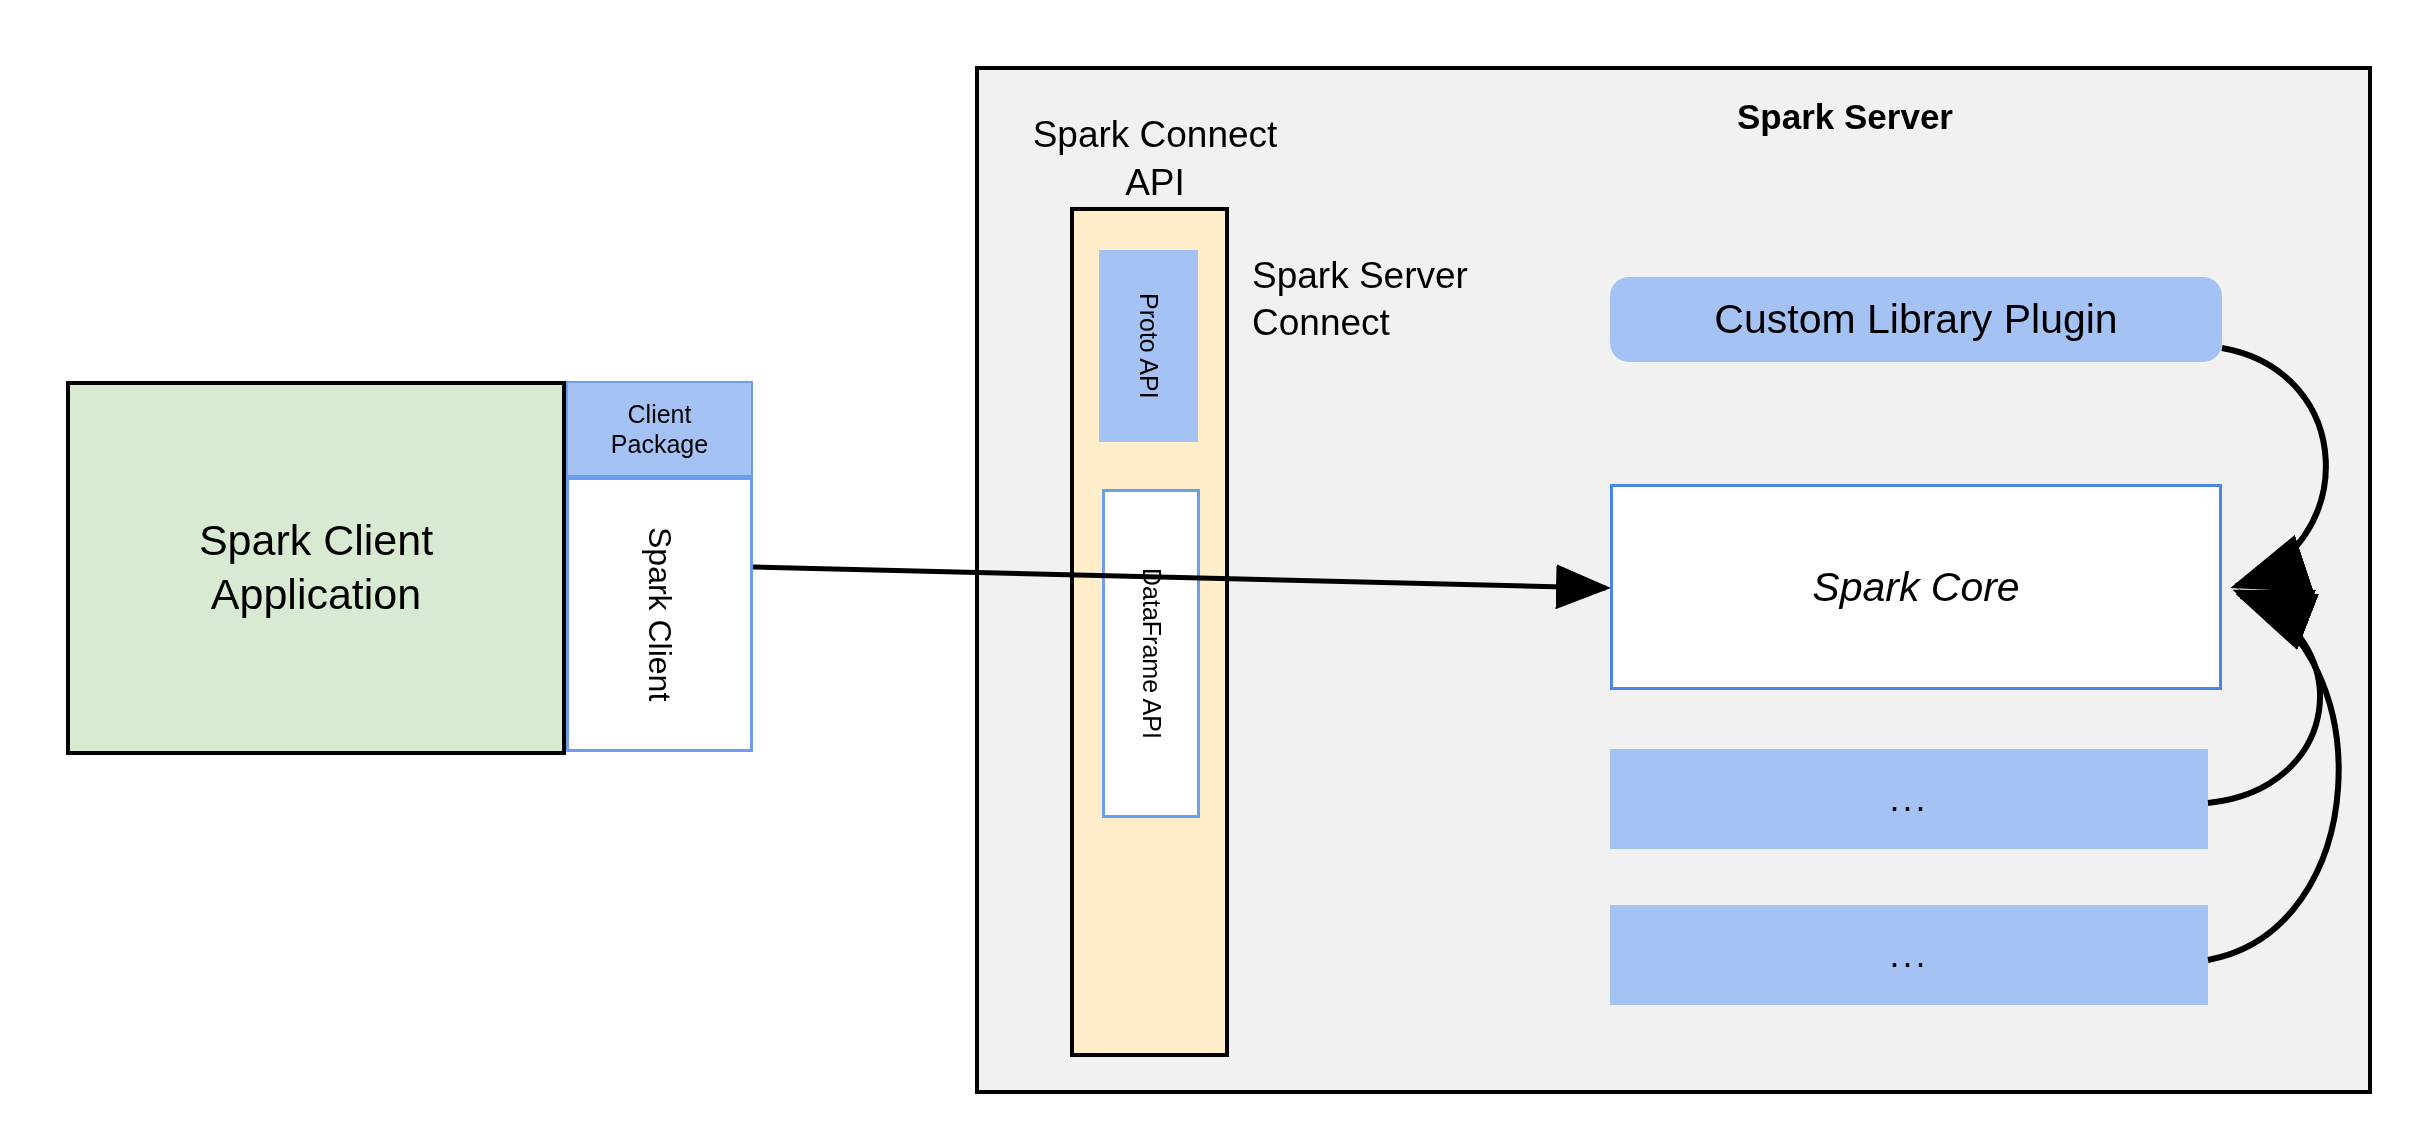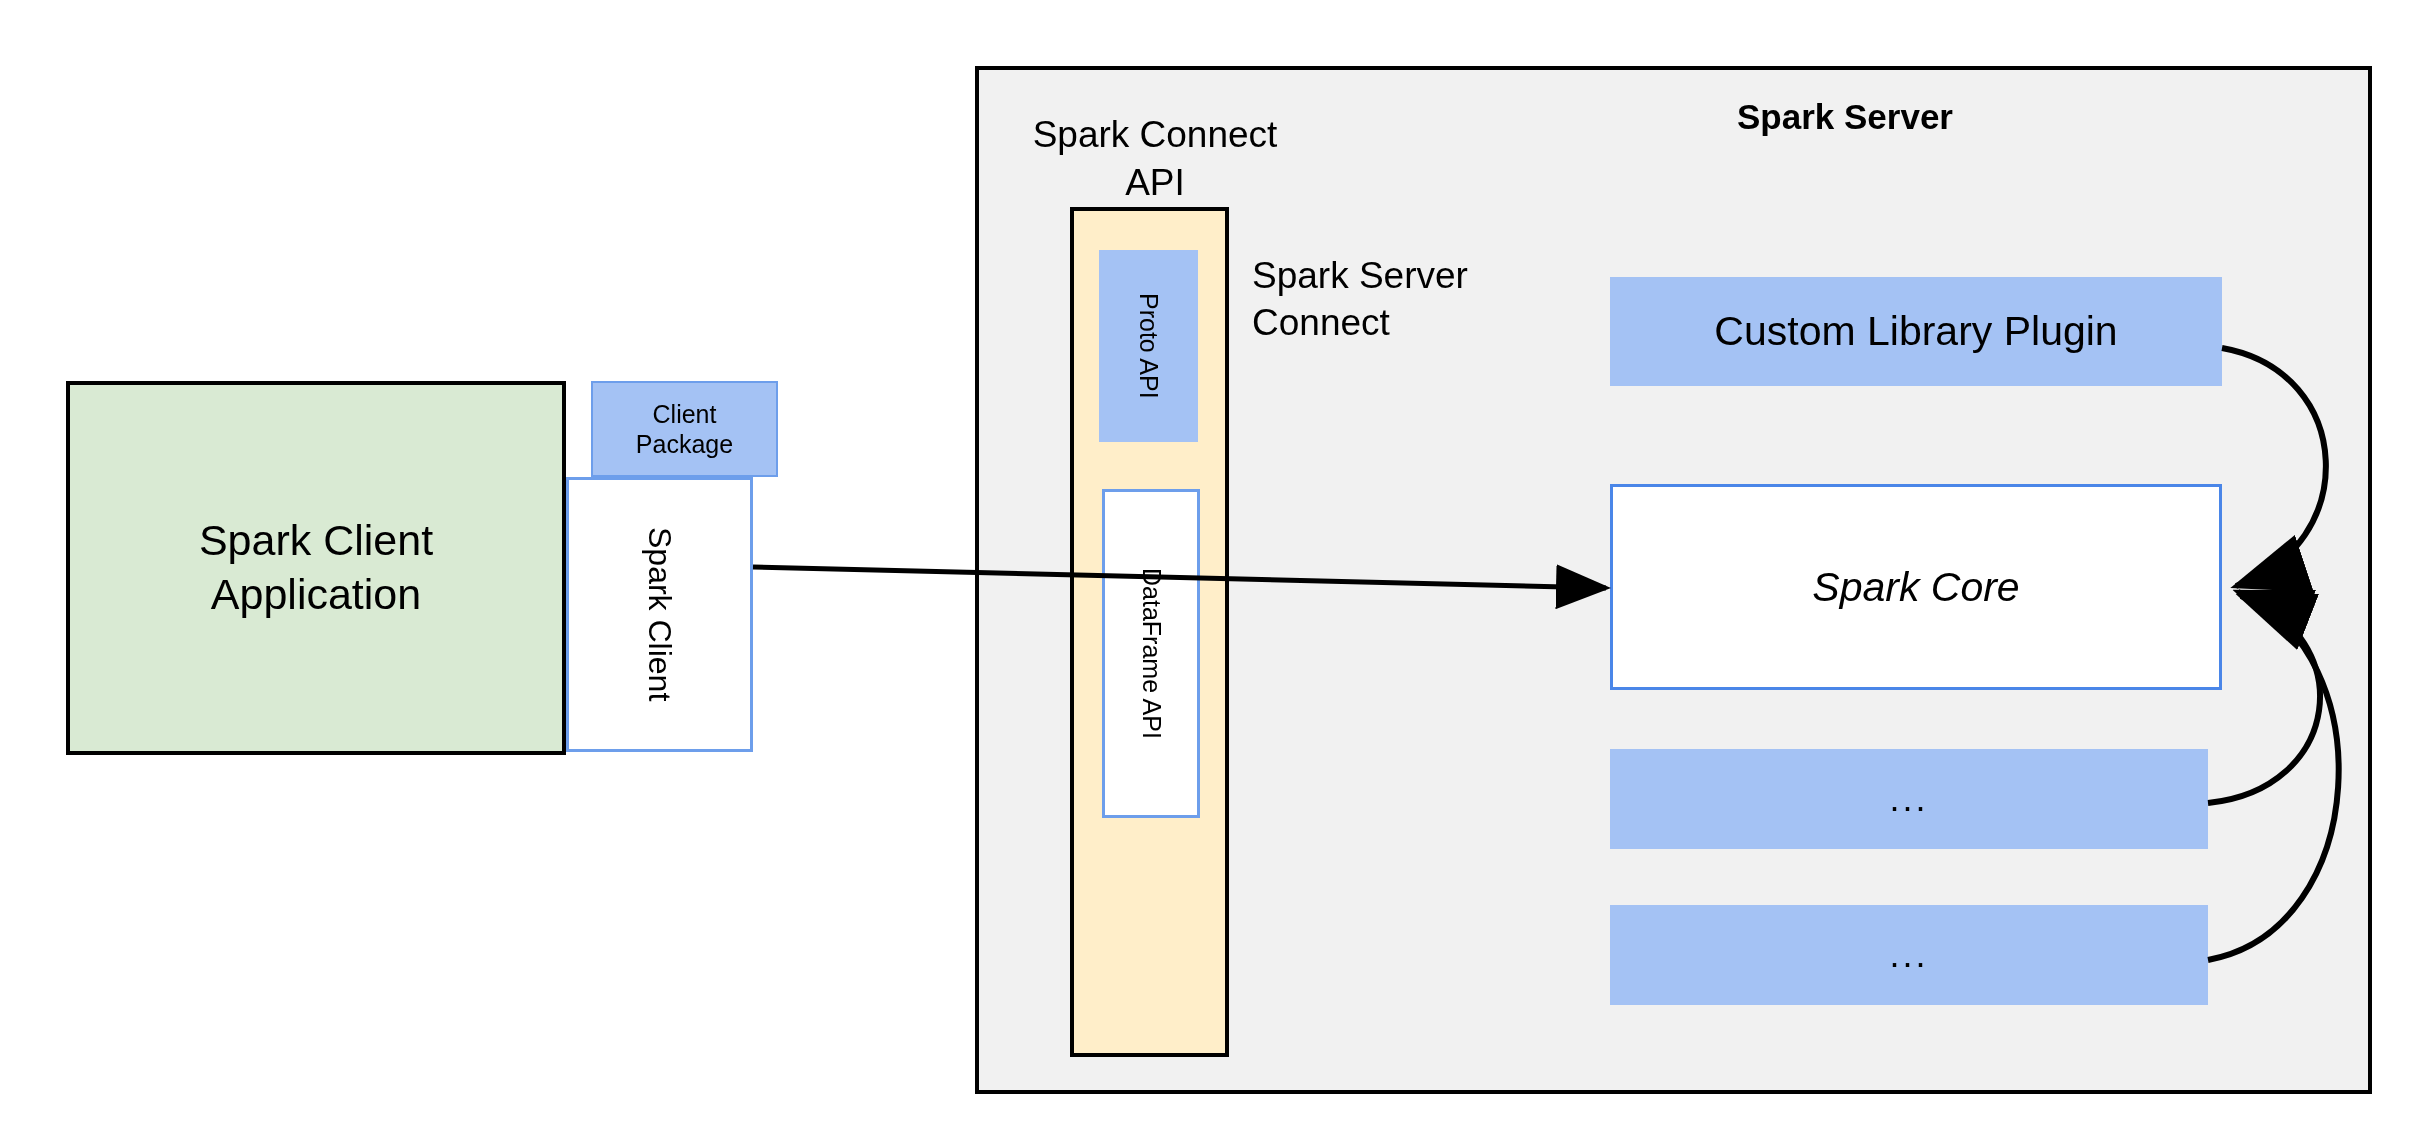--- a/index.html
+++ b/index.html
@@ -36,21 +36,20 @@
   .client-package {
     left: 566px; top: 381px;
     width: 187px; height: 96px;
     background: #a4c2f4;
     border: 2px solid #6d9eeb;
     display: flex; align-items: center; justify-content: center;
     text-align: center;
     font-size: 25px;
     line-height: 1.22;
     z-index: 4;
-    margin-left: 25px;
   }
   .spark-client-box {
     left: 566px; top: 477px;
     width: 187px; height: 275px;
     background: #ffffff;
     border: 3px solid #6d9eeb;
     display: flex; align-items: center; justify-content: center;
     z-index: 4;
   }
   .vert-label {
@@ -121,22 +120,23 @@
 
   
   .plugin-box {
     background: #a4c2f4;
     display: flex; align-items: center; justify-content: center;
     text-align: center;
     z-index: 3;
   }
   .plugin-custom {
     left: 1610px; top: 277px;
-    width: 612px; height: 109px;
+    width: 612px; height: 85px;
     font-size: 41px;
+    border-radius: 19px;
   }
   .spark-core {
     left: 1610px; top: 484px;
     width: 612px; height: 206px;
     background: #ffffff;
     border: 3px solid #4a86e8;
     display: flex; align-items: center; justify-content: center;
     font-size: 41px;
     z-index: 3;
     font-style: italic;

